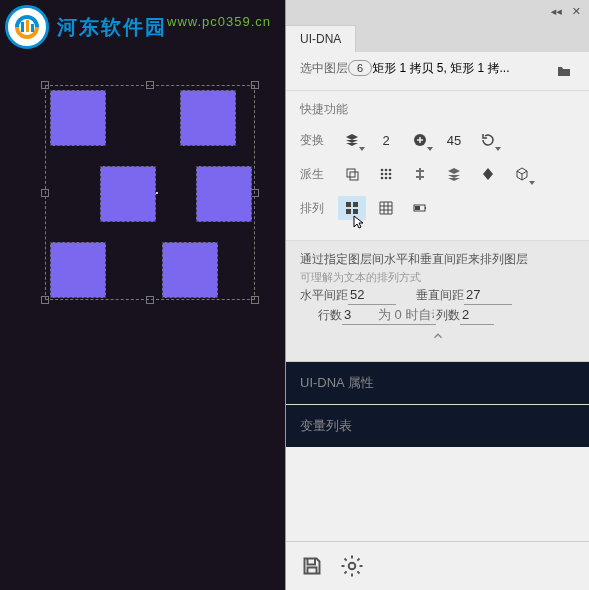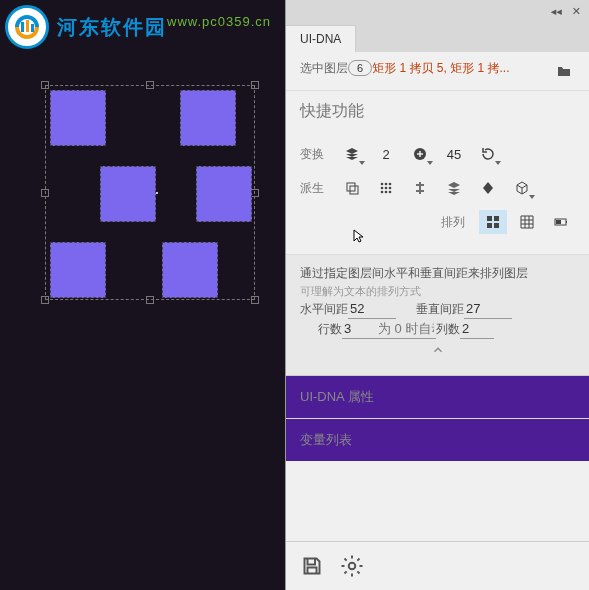--- a/index.html
+++ b/index.html
@@ -38,25 +38,25 @@
 
 .panel { position: absolute; top: 0; right: 0; width: 304px; height: 590px; background: #f0f0f0; border-left: 1px solid #999; display: flex; flex-direction: column; }
 .panel-topbar { height: 22px; background: #d8d8d8; display: flex; justify-content: flex-end; align-items: center; gap: 10px; padding: 0 8px; font-size: 11px; color: #555; }
 .panel-tabs { height: 30px; background: #d8d8d8; display: flex; align-items: flex-end; }
 .tab { padding: 6px 14px; background: #f0f0f0; font-size: 12px; color: #333; border-top:1px solid #ccc; border-right:1px solid #ccc; }
 
 .section { border-bottom: 1px solid #ddd; padding: 10px 14px; color: #666; font-size: 12px; }
 .section.tight { padding: 8px 14px; }
 .sel-layers { display: flex; align-items: flex-start; font-size: 12px; }
 .pill { border: 1px solid #999; border-radius: 10px; padding: 1px 8px; font-size: 11px; color: #333; }
-.sel-text { color: #c2410c; flex: 1; white-space: nowrap; overflow: hidden; text-overflow: ellipsis; }
+.sel-text { color: #000000; flex: 1; white-space: nowrap; overflow: hidden; text-overflow: ellipsis; }
 .icon-btn { width: 22px; height: 22px; display: inline-flex; align-items: center; justify-content: center; cursor: pointer; color: #555; }
 .icon-btn svg { width: 16px; height: 16px; }
 
-.func-title { color: #777; font-size: 16px; margin-bottom: 20px; }
+.func-title { color: #777; font-size: 12px; margin-bottom: 10px; }
 .func-row { display: flex; align-items: center; gap: 6px; margin: 10px 0; }
 .func-label { width: 32px; color: #777; font-size: 12px; }
 .ctrl { width: 28px; height: 24px; display: inline-flex; align-items: center; justify-content: center; color: #444; cursor: pointer; position: relative; }
 .ctrl .dd { position: absolute; bottom: 1px; right: 1px; width: 0; height: 0; border-left: 3px solid transparent; border-right: 3px solid transparent; border-top: 4px solid #666; }
 .ctrl svg { width: 16px; height: 16px; }
 .num { width: 28px; text-align: center; color: #333; font-size: 13px; }
 .ctrl.active { background: #cde4f5; }
 
 .cursor-overlay { position: absolute; top: 248px; left: 55px; pointer-events: none; }
 .cursor-overlay svg { width: 16px; height: 16px; }
@@ -65,21 +65,21 @@
 .desc1 { color: #555; font-size: 12px; }
 .desc2 { color: #999; font-size: 11px; margin-top: 2px; font-family: Liberation Serif, serif; }
 
 .input-row { display: flex; align-items: center; margin-top: 0; }
 .inp-label { color: #555; font-size: 12px; }
 .inp { width: 48px; border: none; border-bottom: 1px solid #999; background: transparent; font-size: 13px; color: #333; padding: 2px 2px; }
 .inp.placeholder { color: #bbb; }
 .chev-row { text-align: center; padding: 4px 0; }
 .chev-row svg { width: 14px; height: 14px; color: #888; }
 
-.attr-header { padding: 12px 14px; color: #888; font-size: 13px; border-top: 1px solid #ccc; background: #4c1d95; }
+.attr-header { padding: 12px 14px; color: #888; font-size: 13px; border-top: 1px solid #ccc; background: #0f172a; }
 .spacer { flex: 1; }
 
 .bottom-bar { padding: 12px 14px; display: flex; align-items: center; gap: 16px; border-top: 1px solid #ccc; }
 .save-icon { width: 24px; height: 24px; display: flex; align-items: center; justify-content: center; }
 .render-btn { flex: 1; padding: 8px; border: 1px solid #aaa; border-radius: 4px; background: #fff; text-align: center; font-size: 13px; color: #333; cursor: pointer; }
 .gear-icon { width: 24px; height: 24px; display: flex; align-items: center; justify-content: center; }
 </style>
 </head>
 <body>
 
@@ -206,21 +206,21 @@
           </svg>
         </span>
       <span class="ctrl">
           <svg viewBox="0 0 16 16">
             <path fill="none" stroke="currentColor" d="M3 5l5-3 5 3v6l-5 3-5-3zM3 5l5 3 5-3M8 8v6"></path>
           </svg>
           <span class="dd"></span>
         </span>
     </div>
 
-    <div class="func-row" style="position:relative;justify-content:flex-end;">
+    <div class="func-row" style="position:relative;">
       <span class="func-label">排列</span>
       <span class="ctrl active">
           <svg viewBox="0 0 16 16">
             <rect x="2" y="2" width="5" height="5" fill="currentColor"></rect>
             <rect x="9" y="2" width="5" height="5" fill="currentColor"></rect>
             <rect x="2" y="9" width="5" height="5" fill="currentColor"></rect>
             <rect x="9" y="9" width="5" height="5" fill="currentColor"></rect>
           </svg>
         </span>
       <span class="ctrl">

